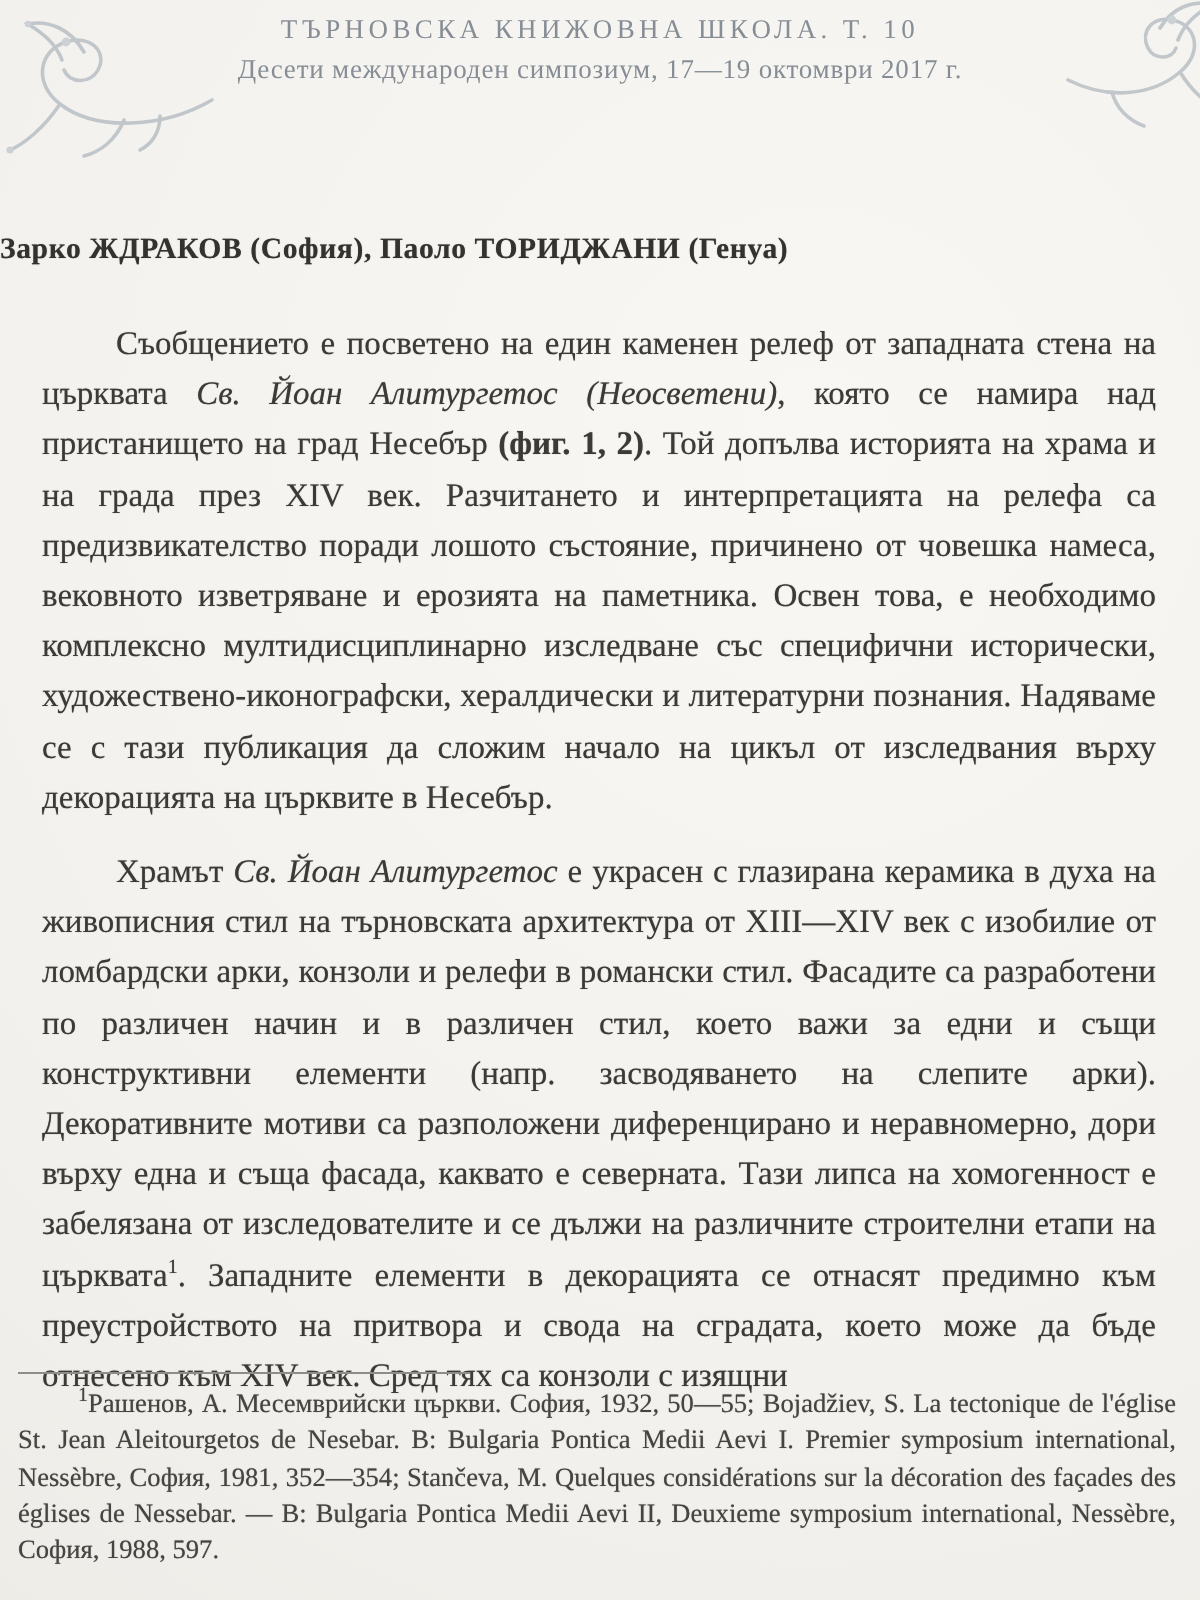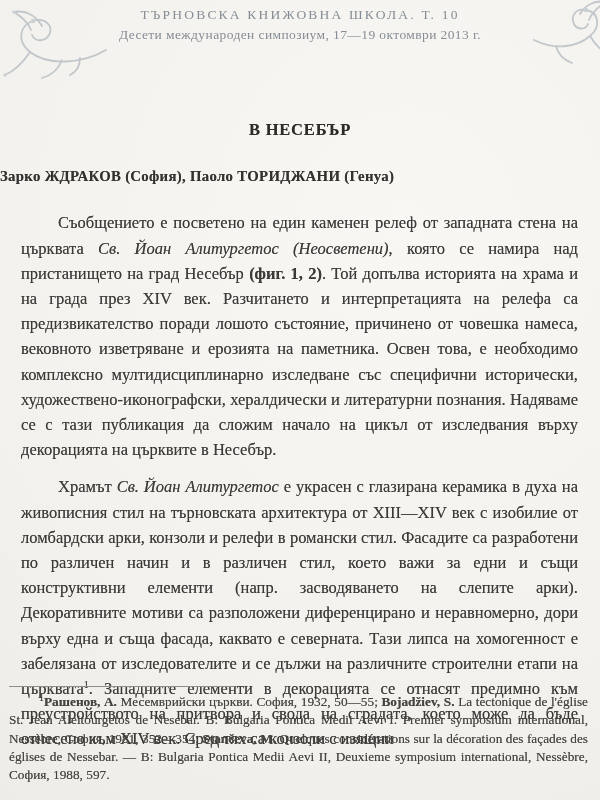--- a/index.html
+++ b/index.html
@@ -46,21 +46,21 @@
   sup.fn-mark{ font-size:10px; line-height:0; vertical-align:super; }
 
   
   .footnotes{
     position:absolute; left:9px; right:12px; top:686px;
     font-size:13.3px; line-height:18.3px; text-align:justify;
     color:#454440;
   }
   .fn-rule{ width:226px; border:0; border-top:1.2px solid #8e8d88; margin:0 0 6px 0; }
   .footnotes p{ margin:0; text-indent:30px; }
-  .footnotes b{ font-weight:bold;margin-top:36px; }
+  .footnotes b{ font-weight:normal;margin-top:36px; }
 </style>
 </head>
 <body>
 
 <div class="page">
 
   <svg class="ornament left" width="108" height="78" viewBox="0 0 108 78">
     <g fill="none" stroke="#b5bcc2" stroke-width="1.8" stroke-linecap="round">
       <path d="M104,42 C80,56 46,58 28,44 C14,33 18,17 31,13 C43,9 52,18 47,27 C43,34 33,34 30,27"></path>
       <path d="M28,44 C20,56 10,64 3,67"></path>
@@ -83,25 +83,24 @@
       <path d="M24,46 C26,54 32,60 40,63"></path>
     </g>
     <g fill="#c3c9ce">
       <circle cx="54" cy="10" r="2.2"></circle>
       <circle cx="74" cy="2" r="1.6"></circle>
     </g>
   </svg>
 
   <div class="running-head">
     <div class="rh-line1">ТЪРНОВСКА КНИЖОВНА ШКОЛА. Т. 10</div>
-    <div class="rh-line2">Десети международен симпозиум, 17—19 октомври 2013 г.</div>
+    <div class="rh-line2">Десети международен симпозиум, 17—19 октомври 2017 г.</div>
   </div>
 
   <h1 class="article-title scan-ink">
-    <div>В НЕСЕБЪР</div>
   </h1>
 
   <div class="authors scan-ink">Зарко ЖДРАКОВ (София), Паоло ТОРИДЖАНИ (Генуа)</div>
 
   <div class="body-text scan-ink">
     <p><span>Съобщението е посветено на един каменен релеф от западната стена на църквата </span><em>Св. Йоан Алитургетос (Неосветени)</em><span>, която се намира над пристанището на град Несебър </span><b>(фиг. 1, 2)</b><span>. Той допълва историята на храма и на града през XIV век. Разчитането и интерпретацията на релефа са предизвикателство поради лошото състояние, причинено от човешка намеса, вековното изветряване и ерозията на паметника. Освен това, е необходимо комплексно мултидисциплинарно изследване със специфични исторически, художествено-иконографски, хералдически и литературни познания. Надяваме се с тази публикация да сложим начало на цикъл от изследвания върху декорацията на църквите в Несебър.</span></p>
     <p><span>Храмът </span><em>Св. Йоан Алитургетос</em><span> е украсен с глазирана керамика в духа на живописния стил на търновската архитектура от XIII—XIV век с изобилие от ломбардски арки, конзоли и релефи в романски стил. Фасадите са разработени по различен начин и в различен стил, което важи за едни и същи конструктивни елементи (напр. засводяването на слепите арки). Декоративните мотиви са разположени диференцирано и неравномерно, дори върху една и съща фасада, каквато е северната. Тази липса на хомогенност е забелязана от изследователите и се дължи на различните строителни етапи на църквата</span><sup class="fn-mark">1</sup><span>. Западните елементи в декорацията се отнасят предимно към преустройството на притвора и свода на сградата, което може да бъде отнесено към XIV век. Сред тях са конзоли с изящни</span></p>
   </div>
 
   <div class="footnotes scan-ink">

